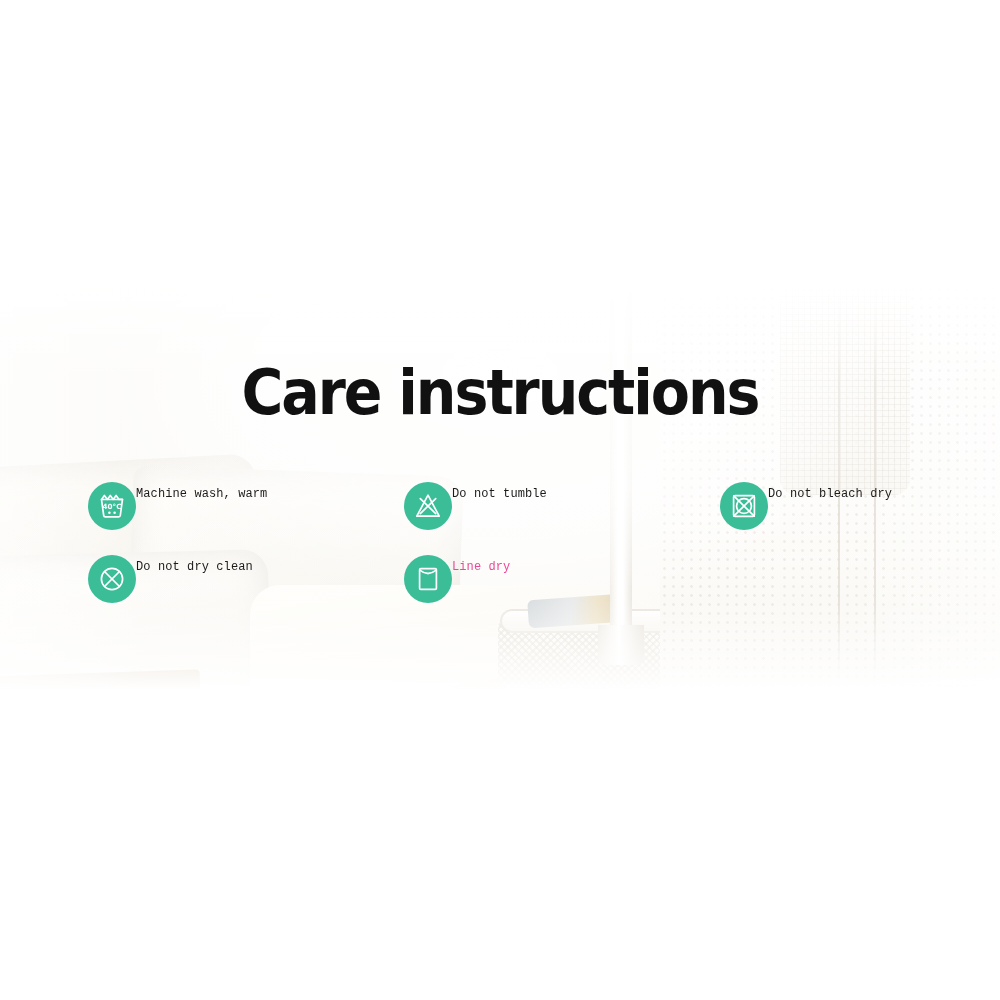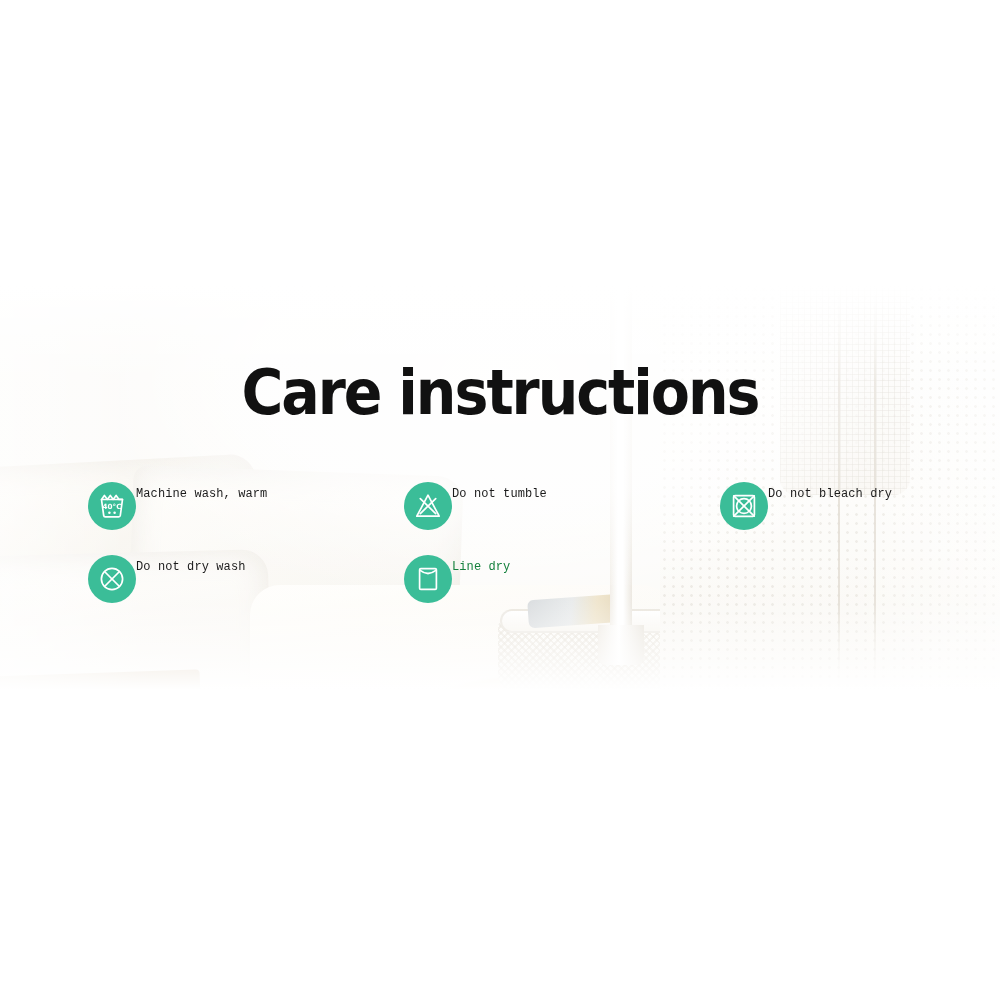--- a/index.html
+++ b/index.html
@@ -305,28 +305,28 @@
       </div>
 
       <div class="care-item">
         <span class="badge" style="background:#3BBD98">
           <svg width="30" height="30" viewBox="0 0 30 30" aria-hidden="true">
             <circle cx="15" cy="15" r="10.6" fill="none" stroke="#ffffff" stroke-width="1.7"></circle>
             <line x1="7.5" y1="7.5" x2="22.5" y2="22.5" stroke="#ffffff" stroke-width="1.7" stroke-linecap="round"></line>
             <line x1="22.5" y1="7.5" x2="7.5" y2="22.5" stroke="#ffffff" stroke-width="1.7" stroke-linecap="round"></line>
           </svg>
         </span>
-        <span class="care-label" style="color: rgb(27, 27, 27);">Do not dry wash</span>
+        <span class="care-label" style="color: rgb(27, 27, 27);">Do not dry clean</span>
       </div>
 
       <div class="care-item">
         <span class="badge" style="background:#3BBD98">
           <svg width="30" height="30" viewBox="0 0 30 30" aria-hidden="true">
             <rect x="6.6" y="4.6" width="16.8" height="20.8" rx="1.2" fill="none" stroke="#ffffff" stroke-width="1.7"></rect>
             <path d="M7.2 6.4 Q15 12.6 22.8 6.4" fill="none" stroke="#ffffff" stroke-width="1.7" stroke-linecap="round"></path>
           </svg>
         </span>
-        <span class="care-label" style="color: #15803d;">Line dry</span>
+        <span class="care-label" style="color: #ec4899;">Line dry</span>
       </div>
 
     </div>
   </div>
 </div>
 
 </body></html>

